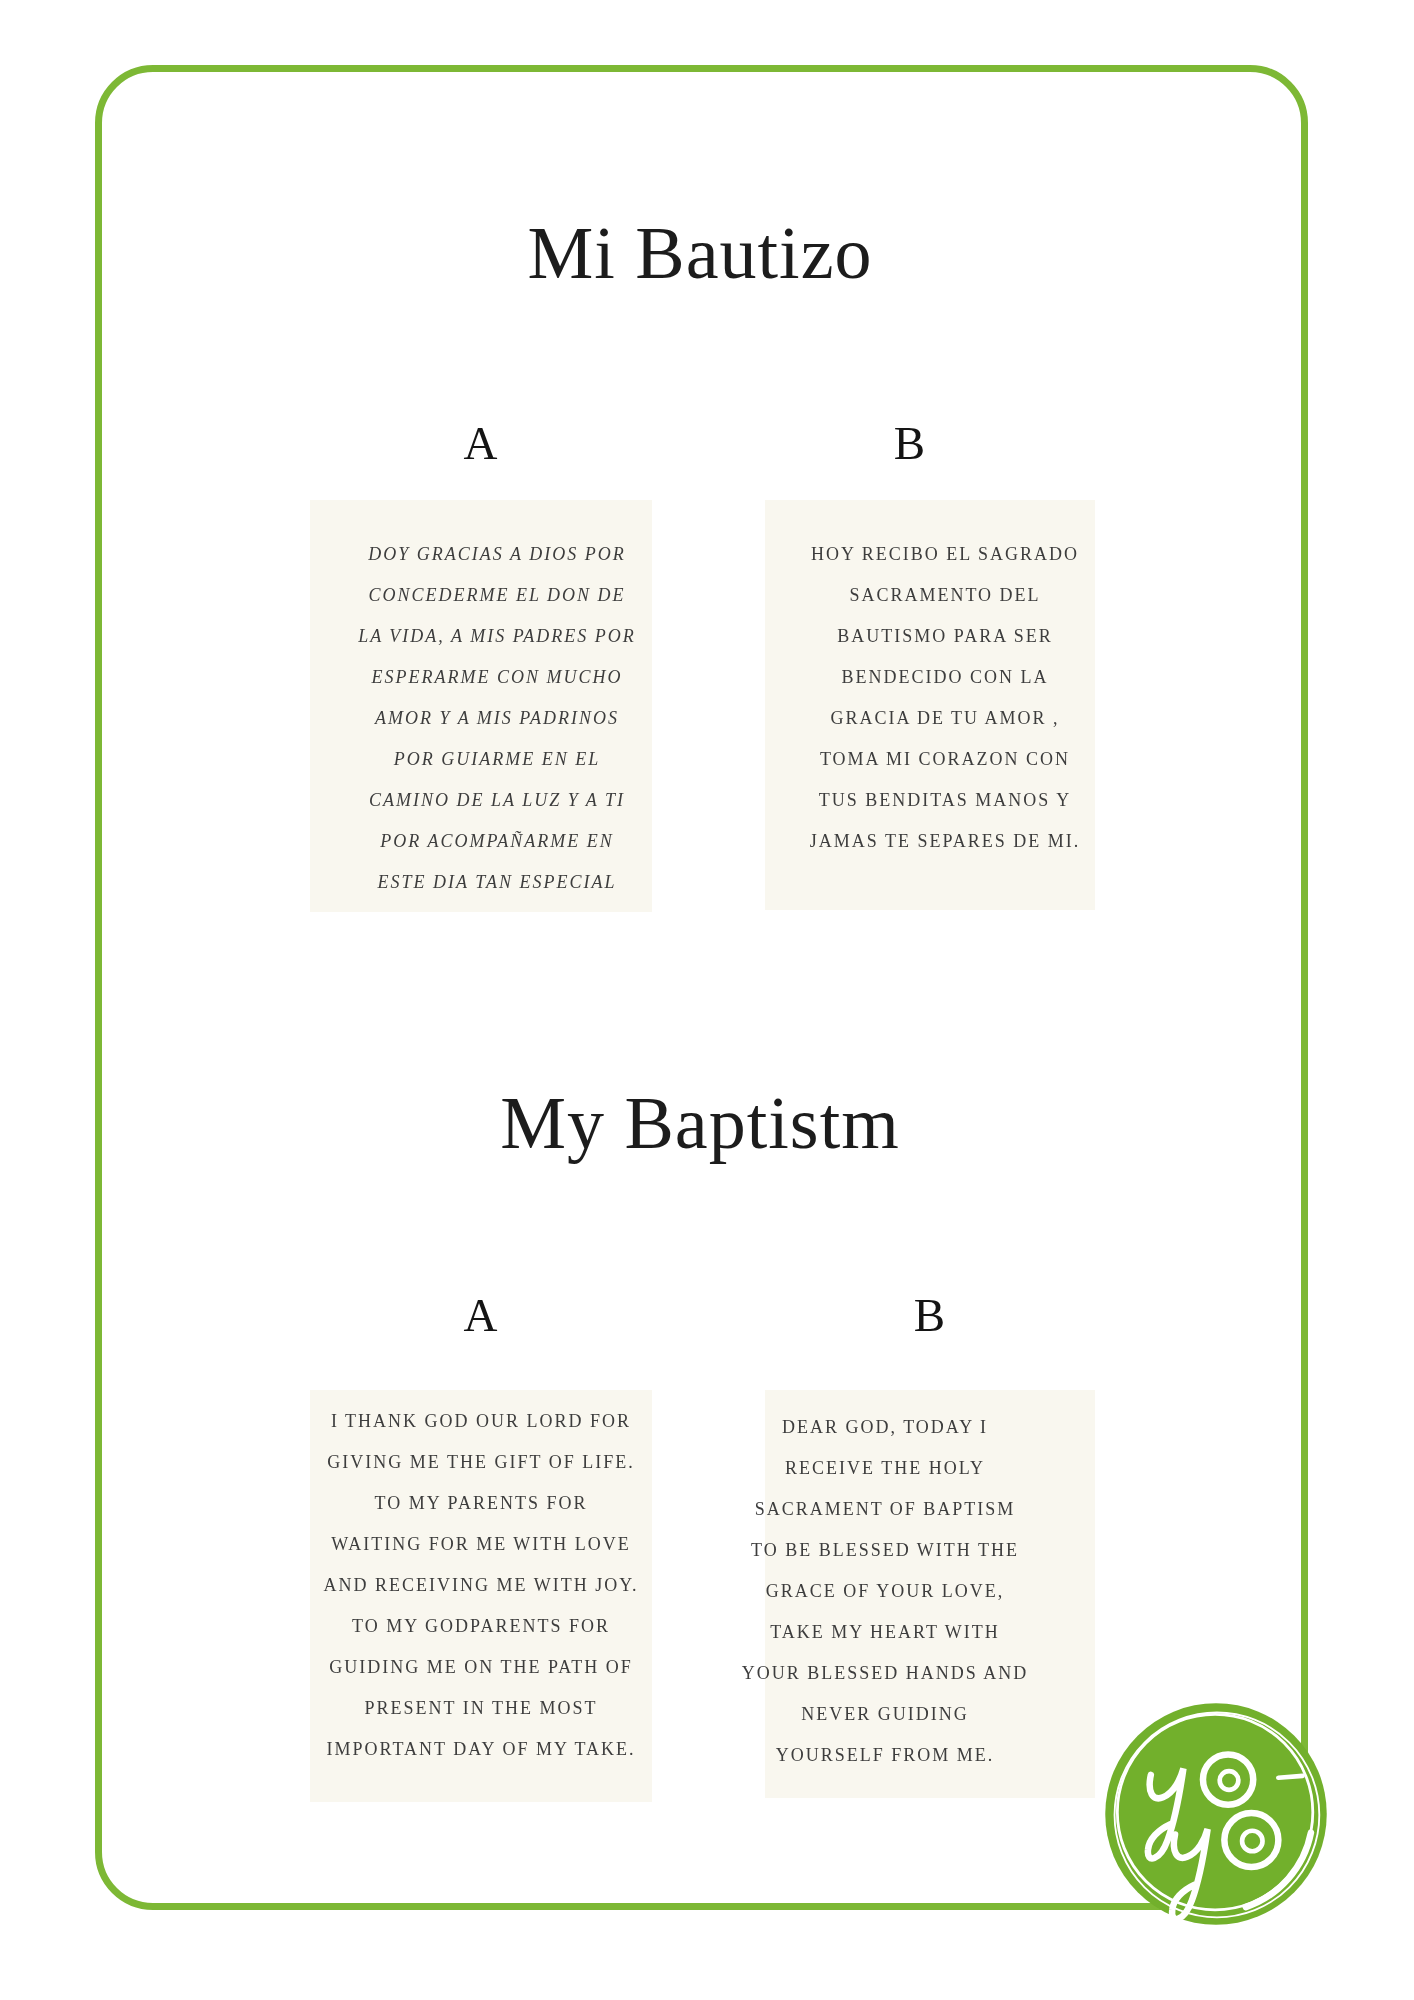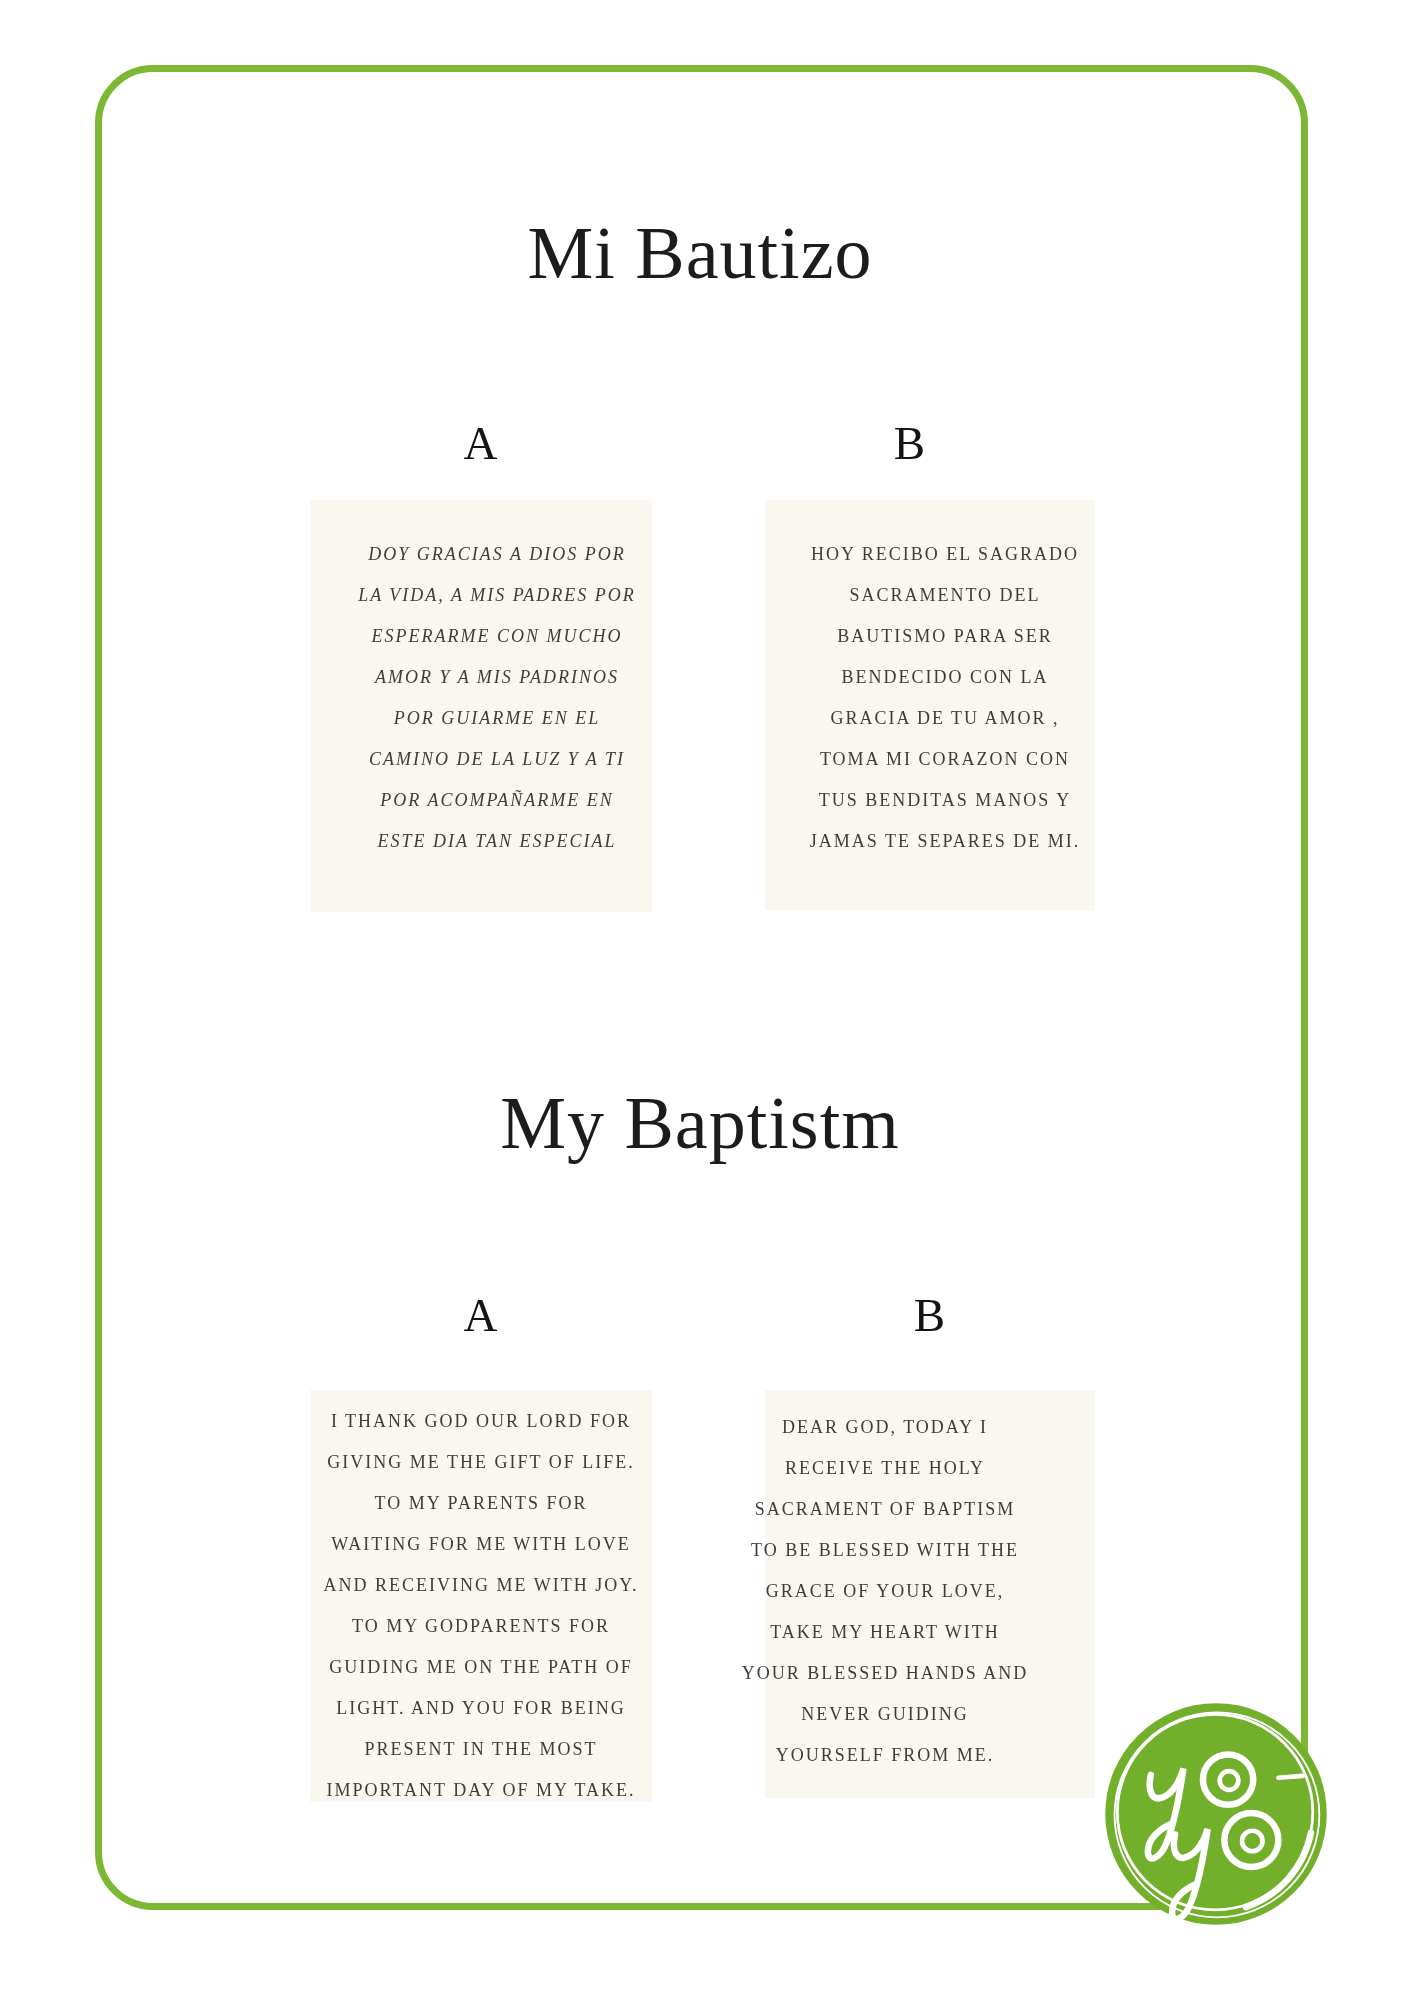--- a/index.html
+++ b/index.html
@@ -54,20 +54,21 @@
 <div class="page-title title-1">Mi Bautizo</div>
 
 <div class="col-heading head-a1">A</div>
 <div class="col-heading head-b1">B</div>
 
 <div class="prayer-box box-1a"></div>
 <div class="prayer-box box-1b"></div>
 
 <div class="prayer-text text-1a">
   <div class="line">DOY GRACIAS A DIOS POR</div>
+  <div class="line">CONCEDERME EL DON DE</div>
   <div class="line">LA VIDA, A MIS PADRES POR</div>
   <div class="line">ESPERARME CON MUCHO</div>
   <div class="line">AMOR Y A MIS PADRINOS</div>
   <div class="line">POR GUIARME EN EL</div>
   <div class="line">CAMINO DE LA LUZ Y A TI</div>
   <div class="line">POR ACOMPAÑARME EN</div>
   <div class="line">ESTE DIA TAN ESPECIAL</div>
 </div>
 
 <div class="prayer-text text-1b">
@@ -90,21 +91,20 @@
 <div class="prayer-box box-2b"></div>
 
 <div class="prayer-text text-2a">
   <div class="line">I THANK GOD OUR LORD FOR</div>
   <div class="line">GIVING ME THE GIFT OF LIFE.</div>
   <div class="line">TO MY PARENTS FOR</div>
   <div class="line">WAITING FOR ME WITH LOVE</div>
   <div class="line">AND RECEIVING ME WITH JOY.</div>
   <div class="line">TO MY GODPARENTS FOR</div>
   <div class="line">GUIDING ME ON THE PATH OF</div>
-  <div class="line">LIGHT. AND YOU FOR BEING</div>
   <div class="line">PRESENT IN THE MOST</div>
   <div class="line">IMPORTANT DAY OF MY TAKE.</div>
 </div>
 
 <div class="prayer-text text-2b">
   <div class="line">DEAR GOD, TODAY I</div>
   <div class="line">RECEIVE THE HOLY</div>
   <div class="line">SACRAMENT OF BAPTISM</div>
   <div class="line">TO BE BLESSED WITH THE</div>
   <div class="line">GRACE OF YOUR LOVE,</div>

